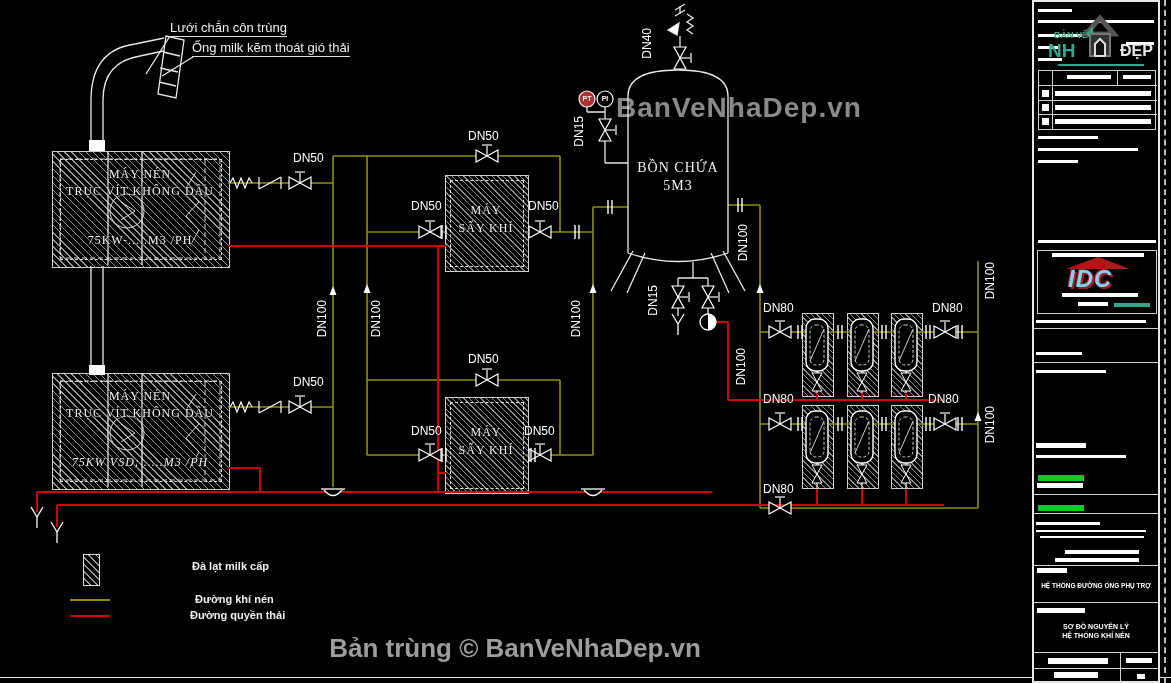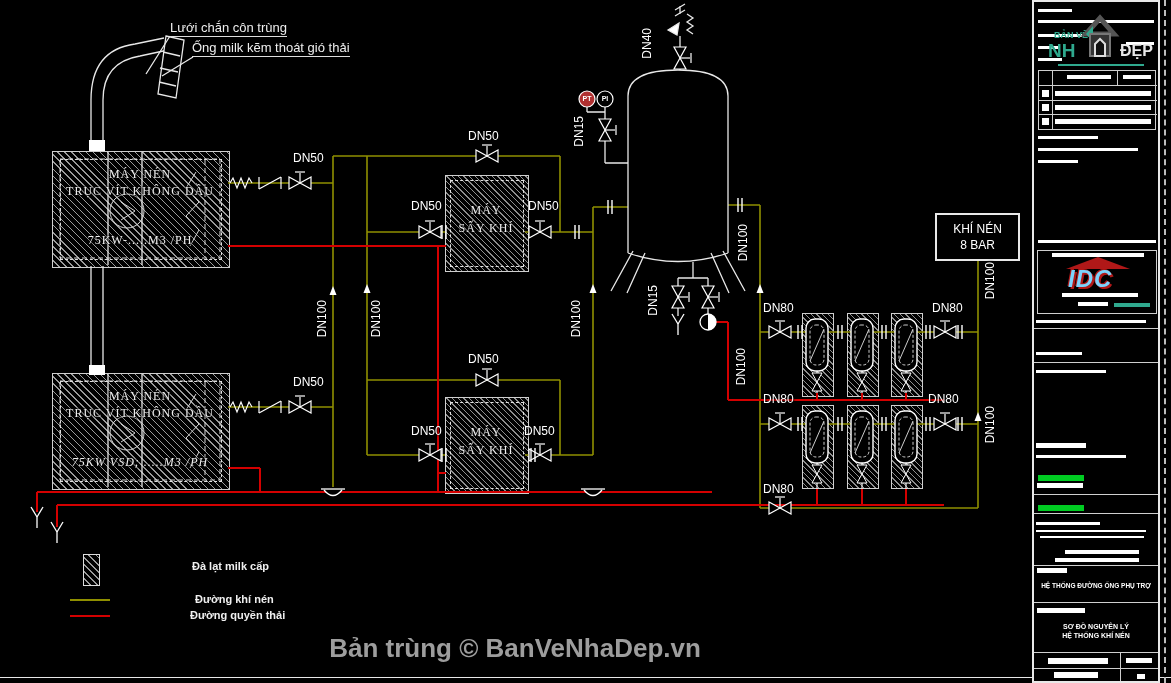--- a/index.html
+++ b/index.html
@@ -42,20 +42,21 @@
   #edge-dash{position:absolute;left:1164px;top:0;height:683px;width:0;
      border-left:2px dashed #bdbdbd;z-index:4;}
   #piping{position:absolute;left:0;top:0;z-index:3;}
   .z2{z-index:2;} .z4{z-index:4;}
 </style>
 </head>
 <body>
 
 <div id="canvas">
 
+  <div id="watermark" class="abs" style="left:616px;top:92px;">BanVeNhaDep.vn</div>
 
   <div class="abs hatch eqbox z2" style="left:52px;top:151px;width:176px;height:115px;">
     <div class="inner-dash" style="left:7px;top:7px;right:7px;bottom:7px;"></div>
   </div>
   <div class="abs hatch eqbox z2" style="left:52px;top:373px;width:176px;height:115px;">
     <div class="inner-dash" style="left:7px;top:7px;right:7px;bottom:7px;"></div>
   </div>
   <div class="abs hatch-fine eqbox z2" style="left:445px;top:175px;width:82px;height:95px;">
     <div class="inner-dash" style="left:4px;top:4px;right:4px;bottom:4px;"></div>
   </div>
@@ -280,25 +281,25 @@
     <div class="eqtext" style="top:82px;font-size:12px;font-style:italic;">75KW VSD; .....M3 /PH</div>
   </div>
   <div class="abs z4" style="left:445px;top:175px;width:82px;height:95px;pointer-events:none;">
     <div class="eqtext" style="top:28px;font-size:12px;">MÁY</div>
     <div class="eqtext" style="top:46px;font-size:12px;">SẤY KHÍ</div>
   </div>
   <div class="abs z4" style="left:445px;top:397px;width:82px;height:95px;pointer-events:none;">
     <div class="eqtext" style="top:28px;font-size:12px;">MÁY</div>
     <div class="eqtext" style="top:46px;font-size:12px;">SẤY KHÍ</div>
   </div>
-
-  <div class="abs z4" style="left:935px;top:213px;width:85px;height:48px;border:2px solid #e8e8e8;box-sizing:border-box;display:flex;flex-direction:column;justify-content:center;">
-    <div class="boxlabel" style="position:relative;font-size:12px;text-align:center;">KHÍ NÉN</div>
-    <div class="boxlabel" style="position:relative;font-size:12px;text-align:center;margin-top:2px;">8 BAR</div>
-  </div>
+  <div class="abs z4" style="left:628px;top:160px;width:100px;pointer-events:none;">
+    <div class="eqtext" style="position:relative;font-size:14px;">BỒN CHỨA</div>
+    <div class="eqtext" style="position:relative;font-size:14px;margin-top:2px;">5M3</div>
+  </div>
+
 
   <span class="gaugetxt z4" style="left:579px;top:95px;">PT</span>
   <span class="gaugetxt z4" style="left:597px;top:95px;">PI</span>
 
   <span class="ann z4" style="left:170px;top:20px;">Lưới chắn côn trùng</span>
   <span class="ann z4" style="left:192px;top:40px;">Ống milk kẽm thoát gió thải</span>
 
   <span class="dn z4" style="left:293px;top:151px;">DN50</span>
   <span class="dn z4" style="left:293px;top:375px;">DN50</span>
   <span class="dn z4" style="left:468px;top:129px;">DN50</span>

